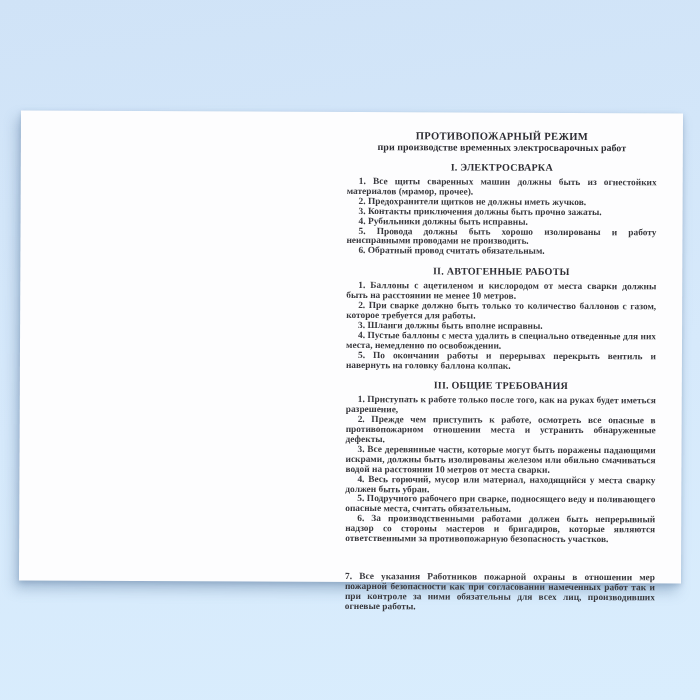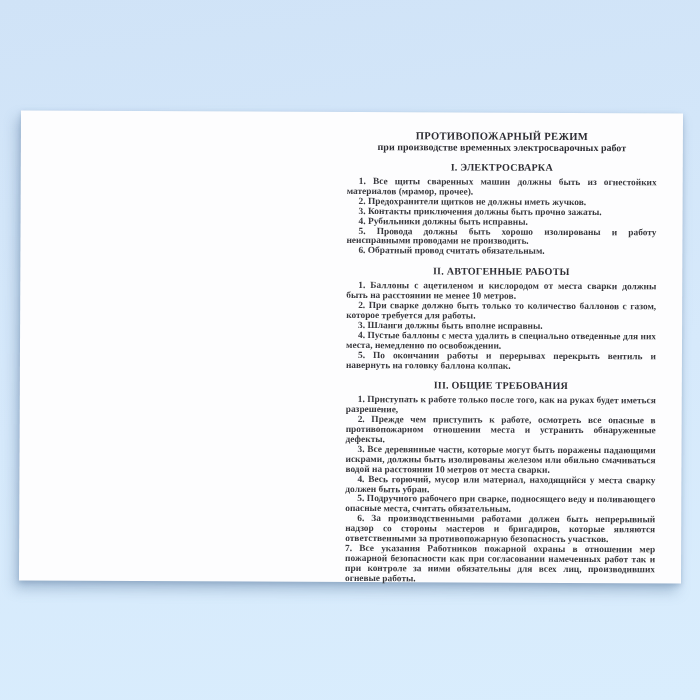--- a/index.html
+++ b/index.html
@@ -62,20 +62,21 @@
     color: var(--ink-dark, #2f2f35);
     margin: 9px 0 5px 0;
   }
   .item {
     margin: 0;
     text-align: justify;
     text-indent: 12px;
   }
   .item.flush {
     text-indent: 0;
+    margin-top: 28px;
   }
 </style>
 </head>
 <body>
 
 <div class="paper">
   <div class="doc-column">
     <div class="title">
       <div class="title-line1">ПРОТИВОПОЖАРНЫЙ РЕЖИМ</div>
       <div class="title-line2">при производстве временных электросварочных работ</div>

